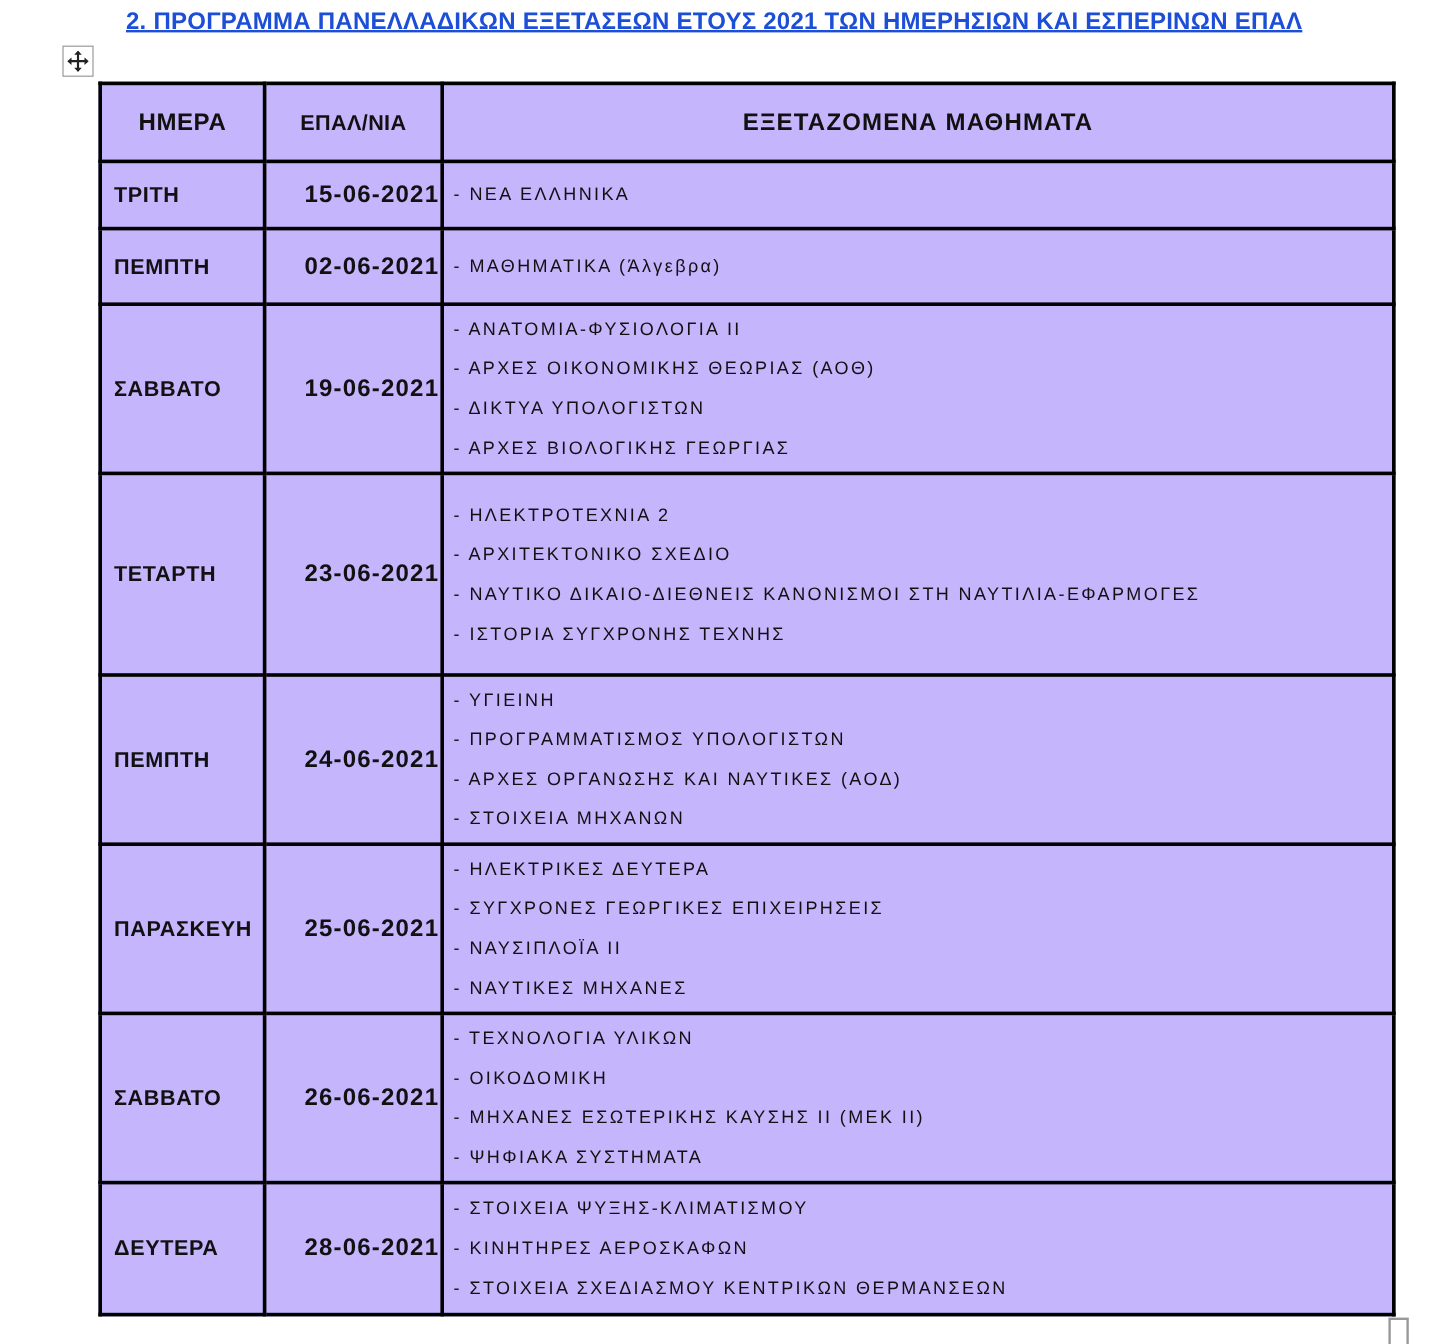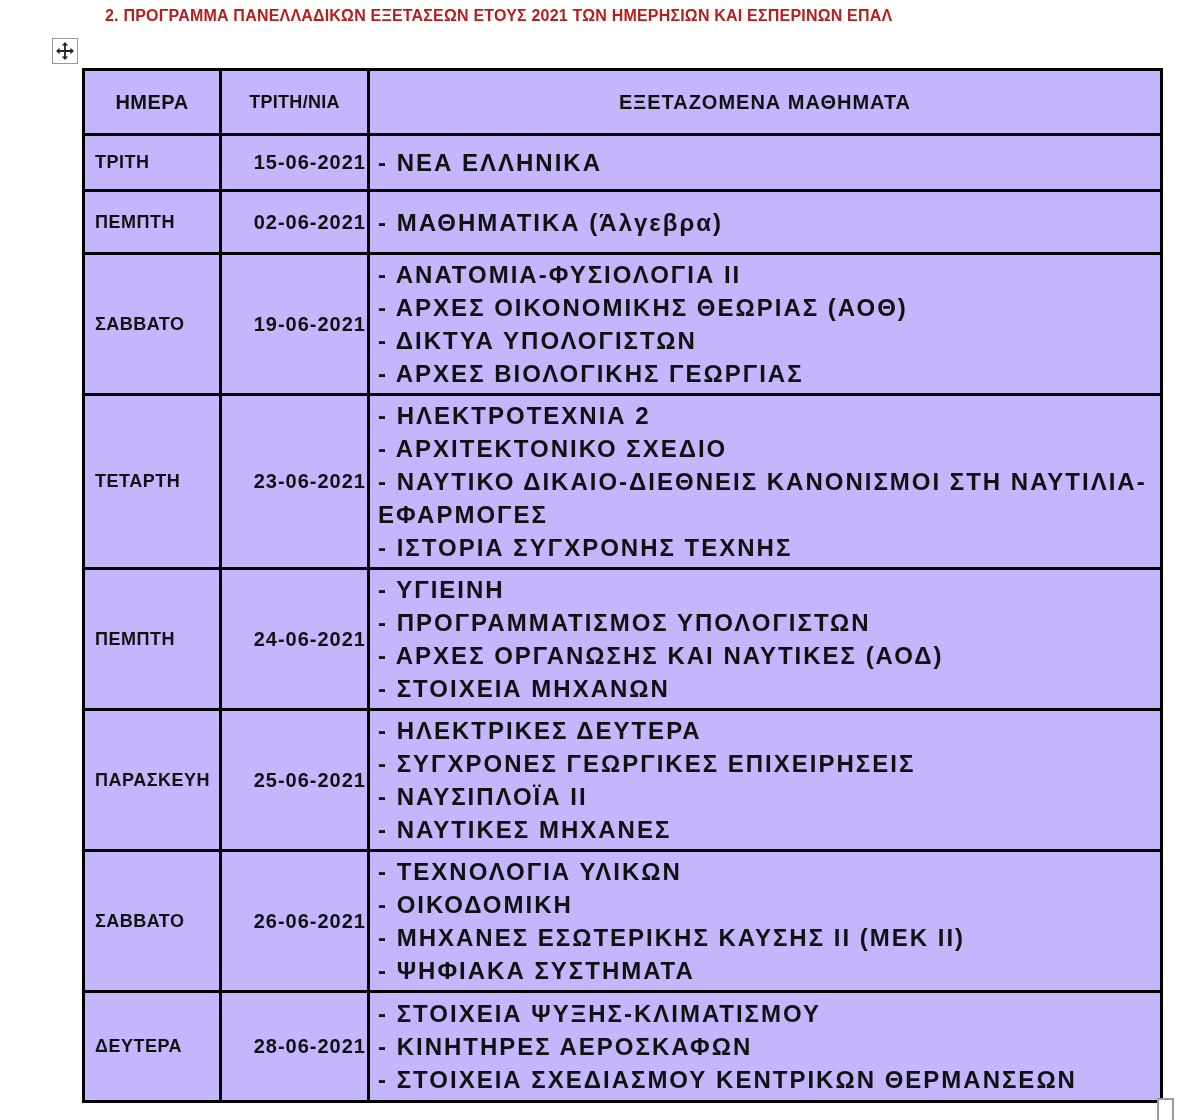--- a/index.html
+++ b/index.html
@@ -9,25 +9,26 @@
     position: relative;
     overflow: hidden;
     background: #ffffff;
     color: #111111;
     font-family: "Liberation Sans", sans-serif;
   }
   .doc-title {
     position: absolute;
     left: 105px;
     top: 7px;
-    font-size: 16px;
+    font-size: 20px;
     font-weight: 700;
     letter-spacing: 0.2px;
     white-space: nowrap;
-    color: #b91c1c;
+    color: #1d4ed8;
+    text-decoration: underline;
   }
   .move-handle {
     position: absolute;
     left: 52px;
     top: 38px;
     width: 26px;
     height: 26px;
     box-sizing: border-box;
     border: 1px solid #9a9a9a;
     background: #ffffff;
@@ -88,22 +89,22 @@
     text-align: right;
     font-size: 20px;
     font-weight: 700;
     letter-spacing: 1px;
     white-space: nowrap;
   }
   td.subjects {
     padding: 3px 10px 3px 8px;
   }
   .subject {
-    font-size: 24px;
-    font-weight: 700;
+    font-size: 15px;
+    font-weight: 400;
     letter-spacing: 2px;
     line-height: 33px;
   }
   .resize-handle {
     position: absolute;
     left: 1157px;
     top: 1098px;
     width: 17px;
     height: 26px;
     box-sizing: border-box;
@@ -127,21 +128,21 @@
 
 <table class="exam-table">
   <colgroup>
       <col class="c1">
       <col class="c2">
       <col class="c3">
     </colgroup>
   <thead>
     <tr>
       <th class="h-day">ΗΜΕΡΑ</th>
-      <th class="h-date">ΤΡΙΤΗ/ΝΙΑ</th>
+      <th class="h-date">ΕΠΑΛ/ΝΙΑ</th>
       <th class="h-subjects">ΕΞΕΤΑΖΟΜΕΝΑ ΜΑΘΗΜΑΤΑ</th>
     </tr>
   </thead>
   <tbody>
     <tr>
       <td class="day">ΤΡΙΤΗ</td>
       <td class="date">15-06-2021</td>
       <td class="subjects">
         <div class="subject">- ΝΕΑ ΕΛΛΗΝΙΚΑ</div>
       </td>

